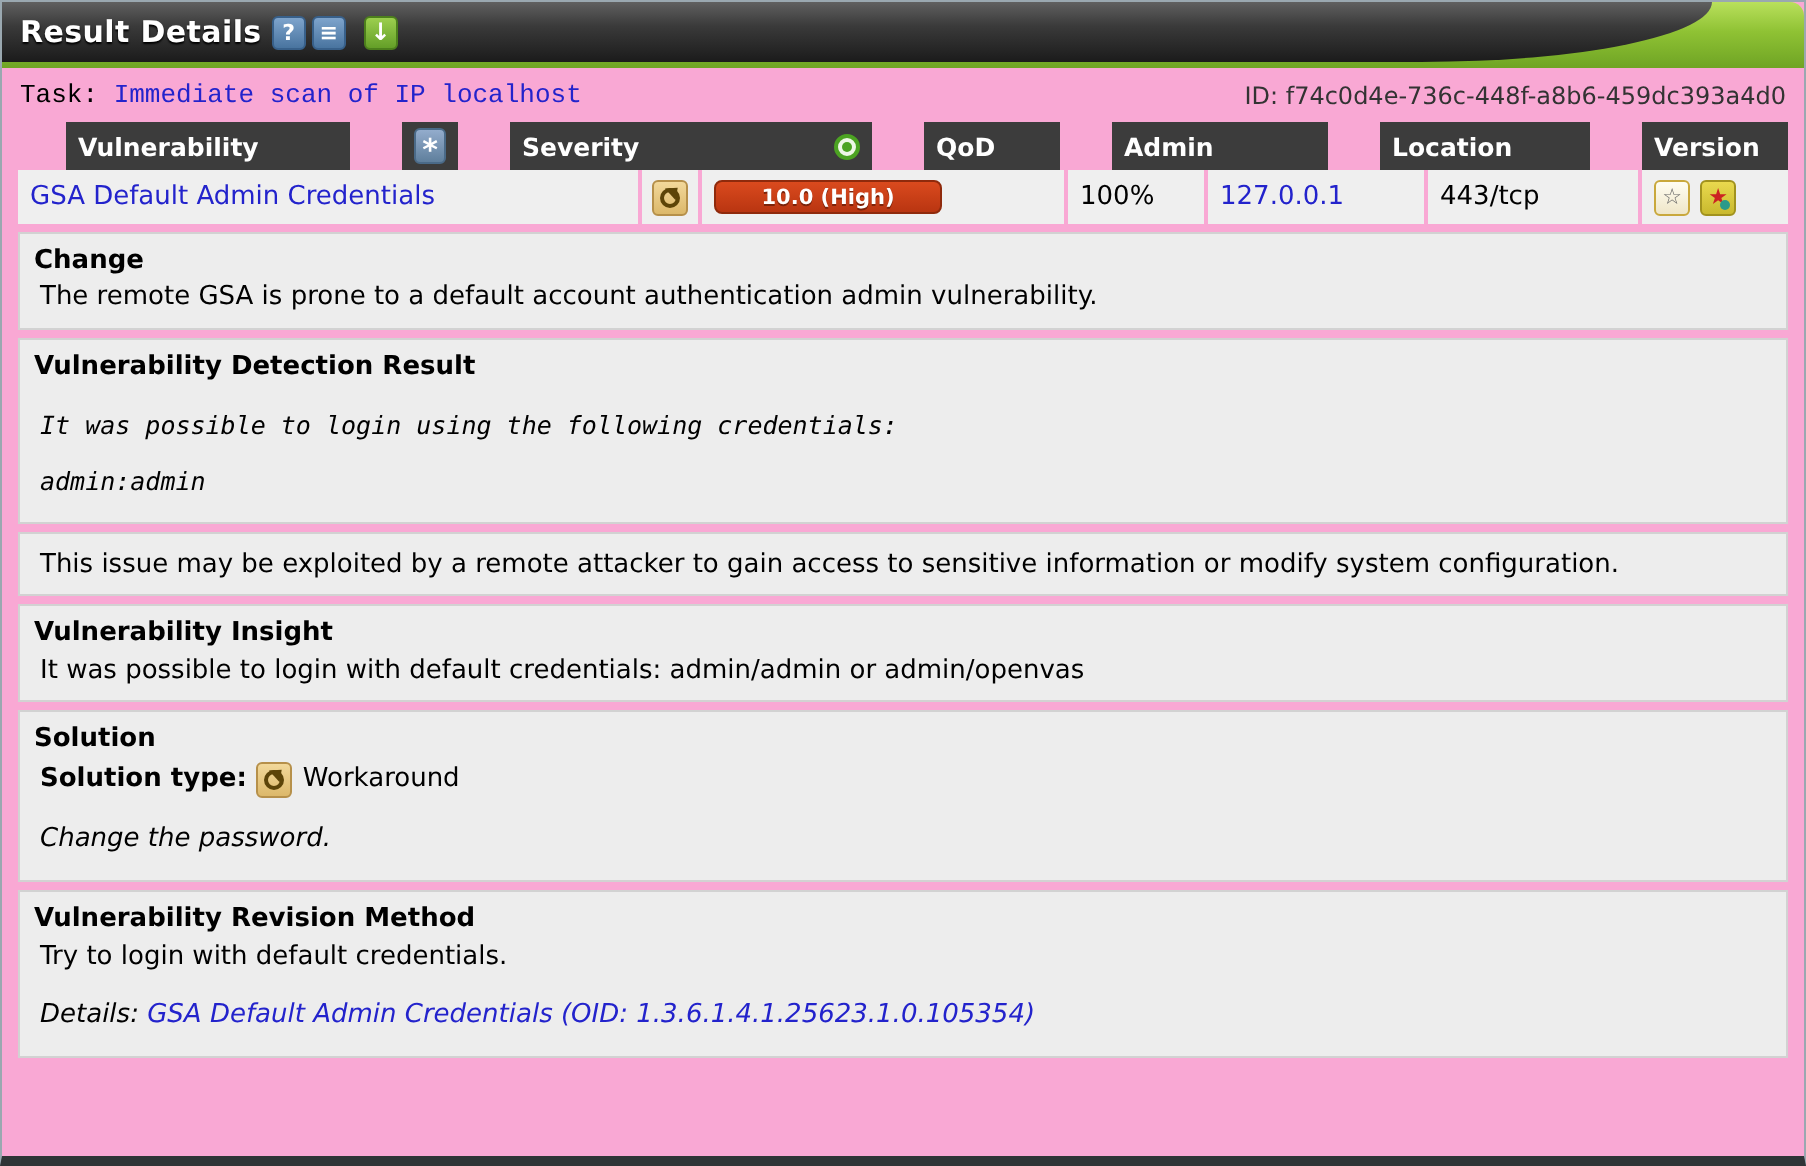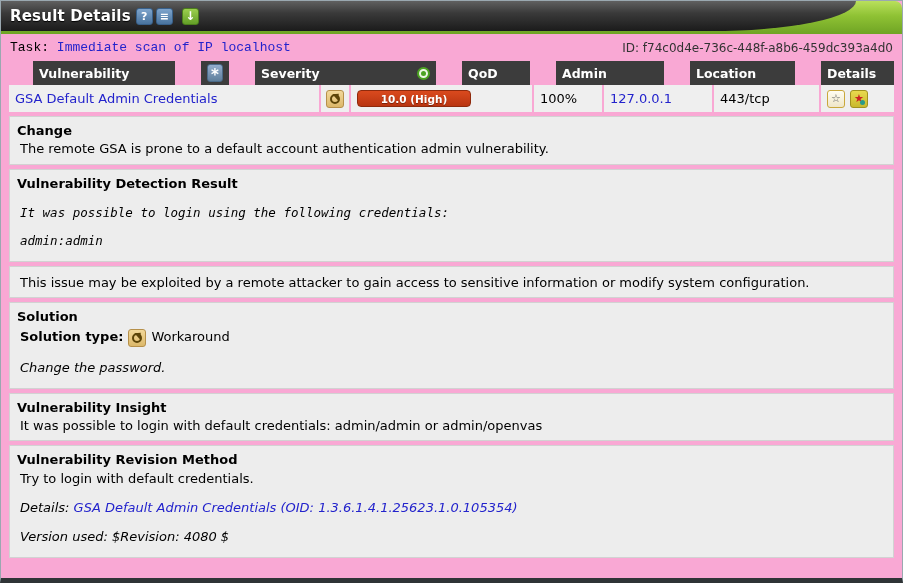--- a/index.html
+++ b/index.html
@@ -162,21 +162,21 @@
       <div class="th c-icon">
         <span class="puzzle-ic">*</span>
       </div>
       <div class="th c-sev">
         <span>Severity</span>
         <span class="ovr-ic"></span>
       </div>
       <div class="th c-qod">QoD</div>
       <div class="th c-host">Admin</div>
       <div class="th c-loc">Location</div>
-      <div class="th c-act">Details</div>
+      <div class="th c-act">Version</div>
     </div>
     <div class="trow">
       <div class="td c-vuln">
         <a class="lnk">GSA Default Admin Credentials</a>
       </div>
       <div class="td c-icon">
         <span class="wk-ic">
             <span class="wk-circ"></span>
           </span>
       </div>
@@ -202,44 +202,43 @@
 
   <div class="section">
     <div class="sec-h">Vulnerability Detection Result</div>
     <div class="sec-body mono gap-line">It was possible to login using the following credentials:</div>
     <div class="sec-body mono gap-line">admin:admin</div>
     <div class="spacer-sm"></div>
   </div>
 
   <div class="section">
     <div class="sec-body">This issue may be exploited by a remote attacker to gain access to sensitive information or modify system configuration.</div>
+  </div>
+
+  <div class="section">
+    <div class="sec-h">Vulnerability Insight</div>
+    <div class="sec-body">It was possible to login with default credentials: admin/admin or admin/openvas</div>
   </div>
 
   <div class="section">
     <div class="sec-h">Solution</div>
     <div class="sol-type-line">
       <span class="sol-type-label">Solution type:</span>
       <span class="wk-ic">
           <span class="wk-circ"></span>
         </span>
       <span>Workaround</span>
     </div>
     <div class="sec-body gap-line">Change the password.</div>
     <div class="spacer-sm"></div>
   </div>
 
   <div class="section">
-    <div class="sec-h">Vulnerability Insight</div>
-    <div class="sec-body">It was possible to login with default credentials: admin/admin or admin/openvas</div>
-  </div>
-
-  <div class="section">
     <div class="sec-h">Vulnerability Revision Method</div>
     <div class="sec-body">Try to login with default credentials.</div>
     <div class="sec-body gap-line">
       <span>Details:</span>
       <a class="lnk">GSA Default Admin Credentials (OID: 1.3.6.1.4.1.25623.1.0.105354)</a>
     </div>
-    <div class="sec-body gap-line">Version used: $Revision: 4080 $</div>
     <div class="spacer-sm"></div>
   </div>
 
 </div>
 
 </body></html>

